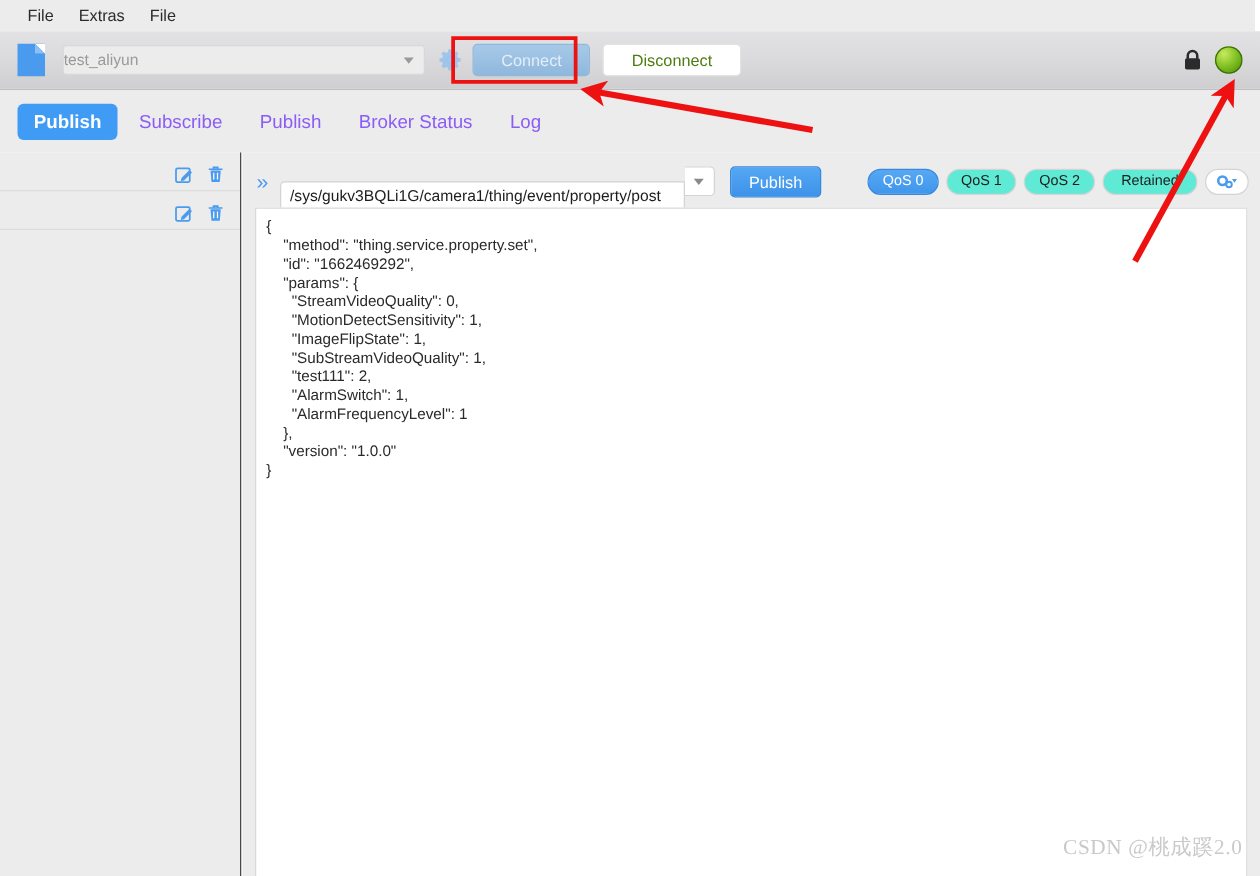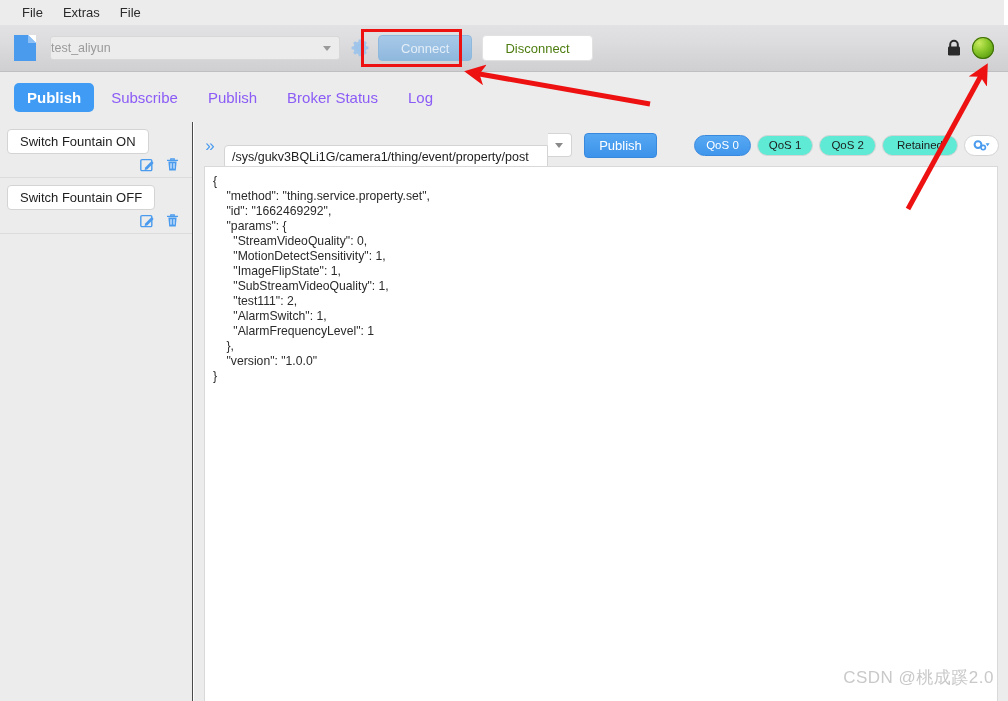--- a/index.html
+++ b/index.html
@@ -355,20 +355,21 @@
     pointer-events: none;
   }
 
   
   #watermark {
     position: absolute;
     right: 14px; bottom: 12px;
     font-size: 17px;
     color: #c9c9c9;
     letter-spacing: 0.5px;
+    font-family: Liberation Serif, serif;
   }
 </style>
 </head>
 <body>
 
 <div id="menubar">
   <div class="menu-item">File</div>
   <div class="menu-item">Extras</div>
   <div class="menu-item">File</div>
 </div>
@@ -413,40 +414,38 @@
   <div class="tab active">Publish</div>
   <div class="tab">Subscribe</div>
   <div class="tab">Publish</div>
   <div class="tab">Broker Status</div>
   <div class="tab">Log</div>
 </div>
 
 <div id="sidebar">
 
   <div class="saved-entry">
-    <div class="saved-btn">Switch Fountain ON</div>
     <div class="entry-actions">
       <span class="mini-icon">
         <svg width="15" height="15" viewBox="0 0 15 15">
           <rect x="0.8" y="2.6" width="11" height="11" rx="1.2" fill="none" stroke="#4a9bee" stroke-width="1.4"></rect>
           <path d="M5.2 10.4l6.4-6.4 2 2-6.4 6.4-2.6.6z" fill="#4a9bee"></path>
         </svg>
       </span>
       <span class="mini-icon">
         <svg width="15" height="15" viewBox="0 0 15 15">
           <path d="M2 3.4h11M5.8 3.4V1.9h3.4v1.5" fill="none" stroke="#4a9bee" stroke-width="1.3"></path>
           <path d="M3.4 4.4h8.2l-.8 9.1H4.2z" fill="#4a9bee"></path>
           <path d="M6 6.2v5.4M9 6.2v5.4" stroke="#ffffff" stroke-width="1"></path>
         </svg>
       </span>
     </div>
   </div>
 
   <div class="saved-entry">
-    <div class="saved-btn">Switch Fountain OFF</div>
     <div class="entry-actions">
       <span class="mini-icon">
         <svg width="15" height="15" viewBox="0 0 15 15">
           <rect x="0.8" y="2.6" width="11" height="11" rx="1.2" fill="none" stroke="#4a9bee" stroke-width="1.4"></rect>
           <path d="M5.2 10.4l6.4-6.4 2 2-6.4 6.4-2.6.6z" fill="#4a9bee"></path>
         </svg>
       </span>
       <span class="mini-icon">
         <svg width="15" height="15" viewBox="0 0 15 15">
           <path d="M2 3.4h11M5.8 3.4V1.9h3.4v1.5" fill="none" stroke="#4a9bee" stroke-width="1.3"></path>

